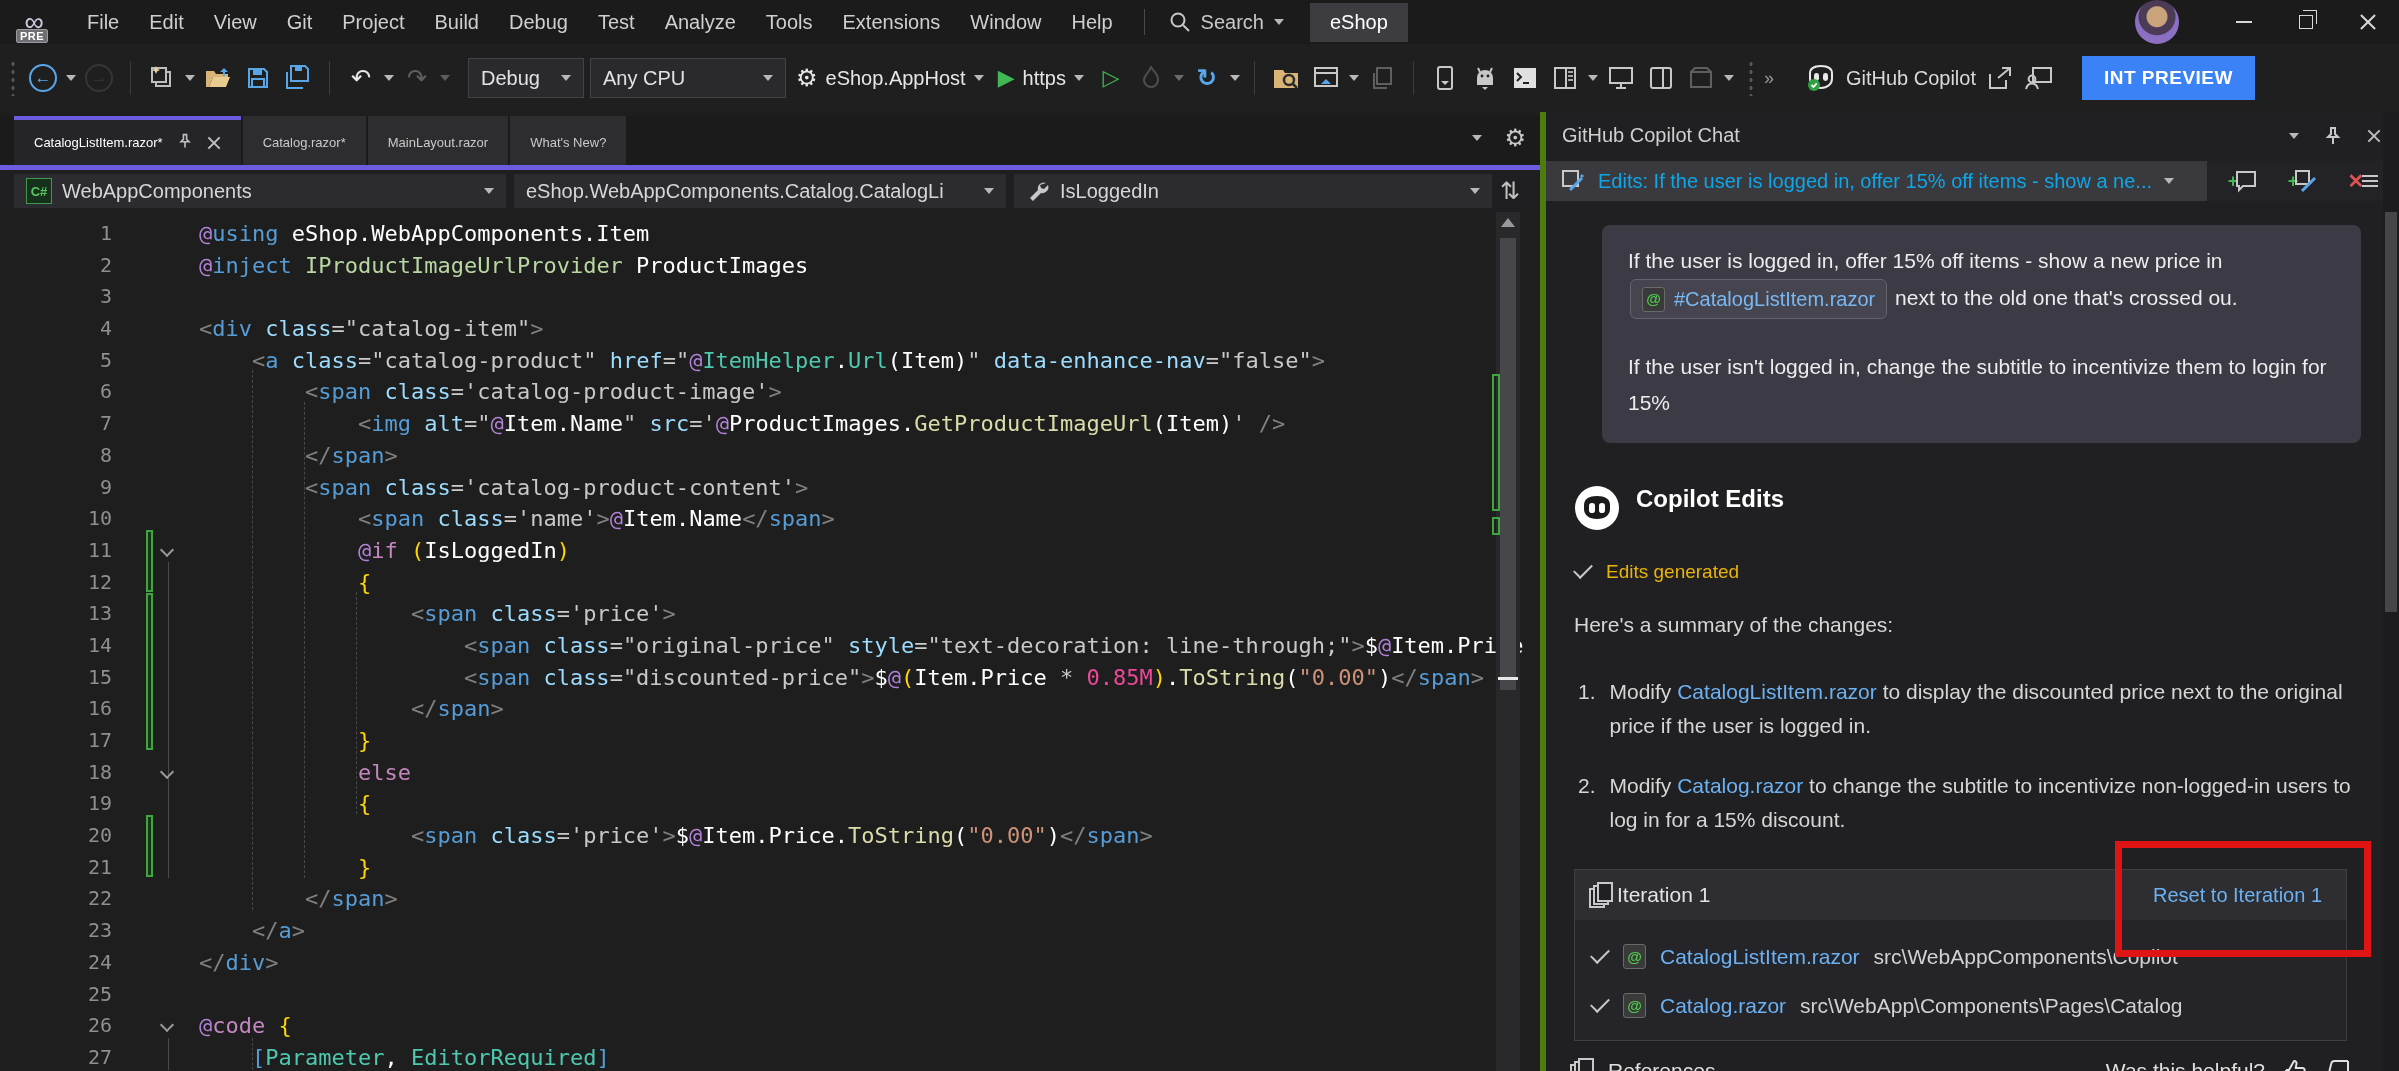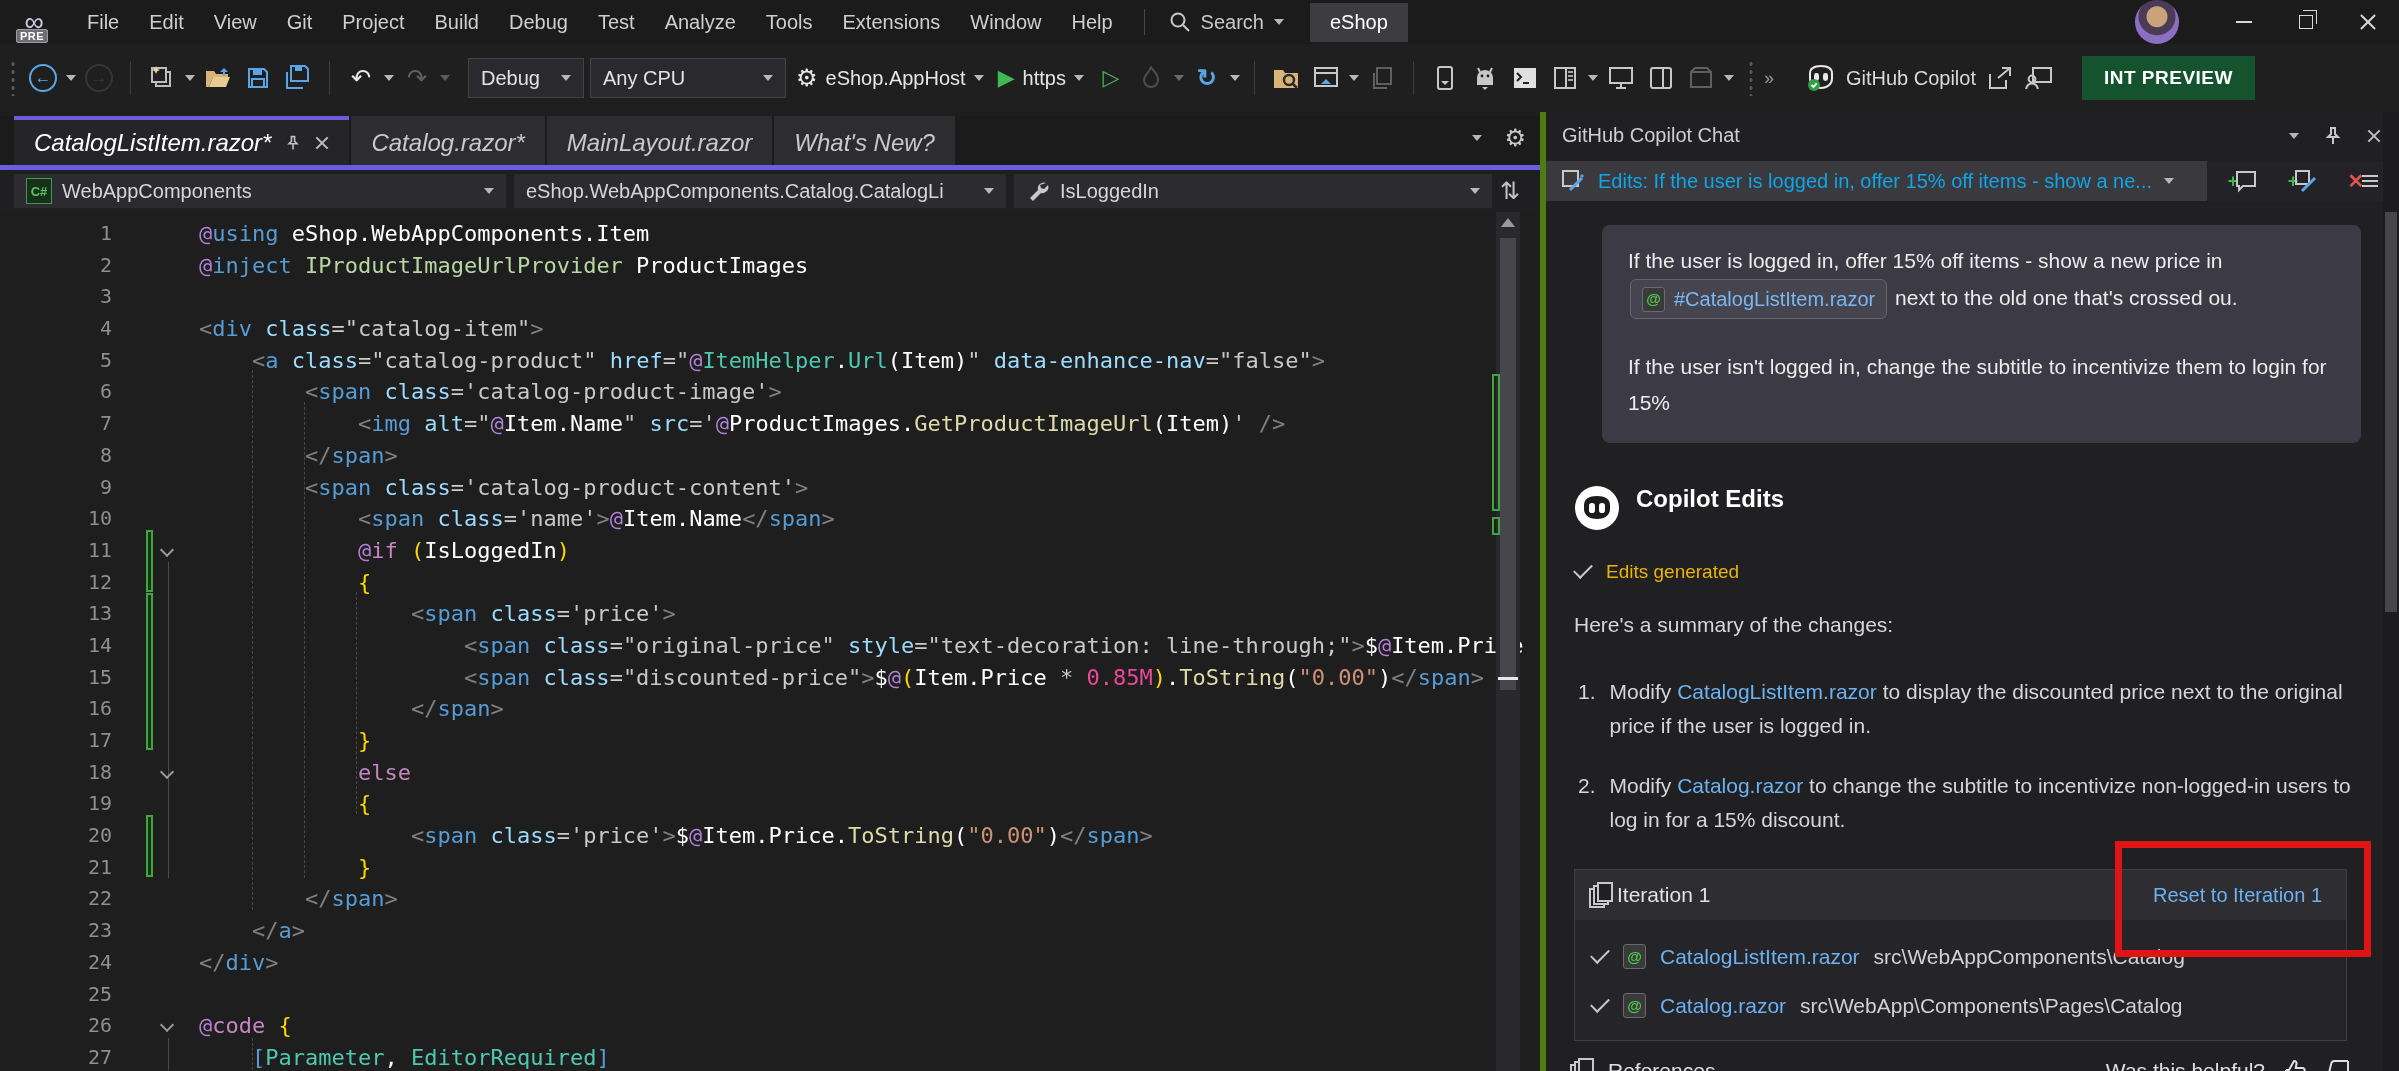--- a/index.html
+++ b/index.html
@@ -35,27 +35,27 @@
   .caret { width:0; height:0; border-left:6px solid transparent; border-right:6px solid transparent; border-top:7px solid #b8b8b8; display:inline-block; }
   .caret.sm { border-left-width:5px; border-right-width:5px; border-top-width:6px; }
   .sep { width:1px; height:34px; background:#3c3c40; margin:0 8px; }
   .nav-circle { width:28px; height:28px; border:2px solid #58a6e8; border-radius:50%; color:#58a6e8; font-size:17px; line-height:24px; text-align:center; }
   .nav-circle.fwd { border-color:#5a5a5e; color:#5a5a5e; }
   .glyph24 { font-size:24px; line-height:24px; }
   .combo { height:40px; background:#2a2a2e; border:1px solid #434347; display:flex; align-items:center; justify-content:space-between; padding:0 12px; font-size:20px; color:#e2e2e2; gap:14px; }
   .runlabel { font-size:20px; color:#e6e6e6; display:flex; align-items:center; gap:8px; padding:0 4px; }
   .play { color:#41b853; font-size:22px; }
   .copilot-badge { display:flex; align-items:center; gap:10px; margin-left:28px; color:#dadada; font-size:20px; }
-  .int-preview { margin:0 24px 0 20px; background:#14532d; color:#ffffff; font-weight:bold; font-size:19px; letter-spacing:.5px; padding:11px 22px; }
+  .int-preview { margin:0 24px 0 20px; background:#3b82f6; color:#ffffff; font-weight:bold; font-size:19px; letter-spacing:.5px; padding:11px 22px; }
   .overflow-chev { color:#9a9a9a; font-size:18px; letter-spacing:-2px; }
 
   
   .editor { position:absolute; left:0; top:112px; width:1540px; bottom:0; background:#1e1e1e; }
   .tabrow { position:absolute; left:0; top:4px; right:0; height:49px; display:flex; padding-left:14px; background:#1b1b1c; }
-  .tab { background:#2d2d30; margin-right:2px; padding:0 20px; display:flex; align-items:center; gap:14px; font-size:24px; color:#c9c9c9; border-top:4px solid transparent;font-style:italic; }
+  .tab { background:#2d2d30; margin-right:2px; padding:0 20px; display:flex; align-items:center; gap:14px; font-size:13px; color:#c9c9c9; border-top:4px solid transparent; }
   .tab.active { background:#252528; color:#ffffff; border-top:4px solid var(--accent); }
   .tab-pin svg, .tab-x { opacity:.9; }
   .tab-x { position:relative; width:14px; height:14px; }
   .tab-x:before,.tab-x:after { content:""; position:absolute; left:6px; top:-1px; width:2px; height:16px; background:#d0d0d0; }
   .tab-x:before{transform:rotate(45deg);} .tab-x:after{transform:rotate(-45deg);}
   .tab-extras { position:absolute; right:14px; top:14px; display:flex; gap:22px; align-items:center; color:#c8c8c8; }
   .accentline { position:absolute; left:0; top:53px; right:0; height:5px; background:var(--accent); }
 
   .breadcrumb { position:absolute; left:0; top:58px; right:0; height:42px; background:#1f1f22; display:flex; align-items:center; gap:8px; padding:0 14px; }
   .crumb { width:492px; height:34px; background:#2b2b30; display:flex; align-items:center; gap:10px; padding:0 12px; font-size:20px; color:#d6d6d6; }
@@ -555,21 +555,21 @@
         <span class="reset-wrap">
           <a class="link reset-link">Reset to Iteration 1</a>
           <span class="red-annotation"></span>
         </span>
       </div>
       <div class="iter-body">
           <div class="file-row">
             <span class="checkmark"></span>
             <span class="razor-ico">@</span>
             <a class="link">CatalogListItem.razor</a>
-            <span class="path">src\WebAppComponents\Catalog</span>
+            <span class="path">src\WebAppComponents\Copilot</span>
           </div>
           <div class="file-row">
             <span class="checkmark"></span>
             <span class="razor-ico">@</span>
             <a class="link">Catalog.razor</a>
             <span class="path">src\WebApp\Components\Pages\Catalog</span>
           </div>
         </div>
     </div>
 

